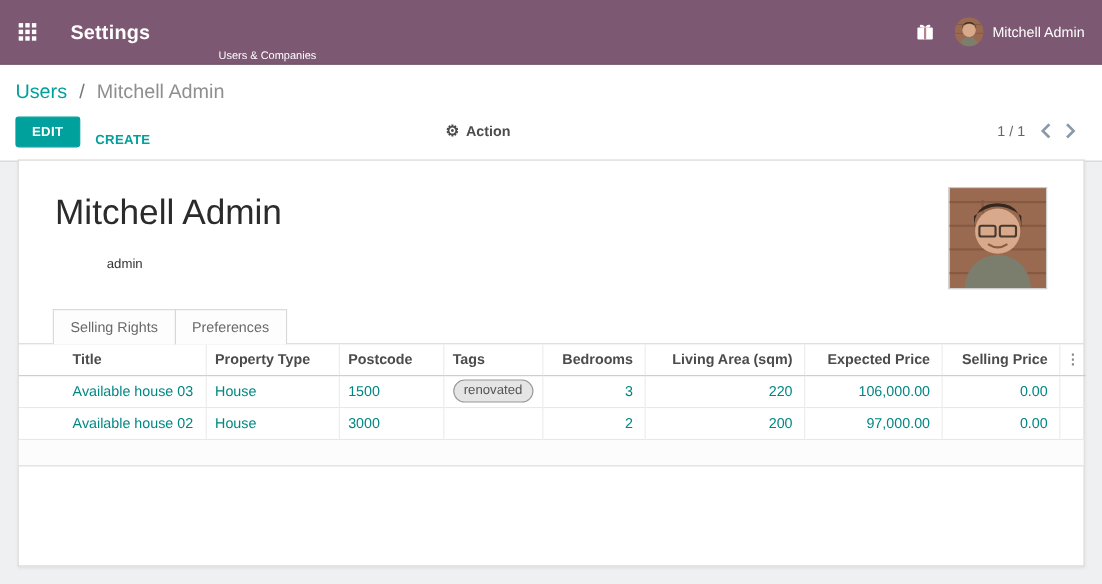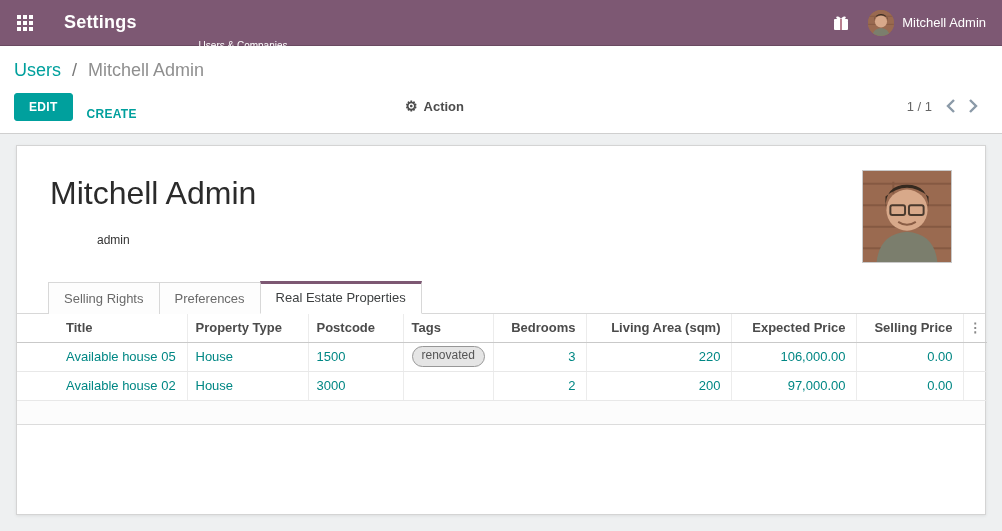--- a/index.html
+++ b/index.html
@@ -7,21 +7,21 @@
   body {
     font-family: "Liberation Sans", sans-serif;
     background: #eef0f1;
     color: #444;
     overflow: hidden;
     position: relative;
   }
 
   
   .navbar {
-    height: 46px;
+    height: 59px;
     background: #7d5873;
     display: flex;
     align-items: center;
     color: #fff;
     border-bottom: 1px solid rgba(0,0,0,0.15);
   }
   .apps-btn {
     width: 50px; height: 46px;
     display: flex; align-items: center; justify-content: center;
     cursor: pointer;
@@ -255,21 +255,20 @@
         <rect x="47" y="35" width="15" height="10" rx="2" fill="none" stroke="#4a3a2e" stroke-width="2"></rect>
         <path d="M36 52 Q45 58 54 52" fill="none" stroke="#8a5d45" stroke-width="2"></path>
         <path d="M14 93 Q17 64 45 62 Q73 64 76 93 Z" fill="#7b7e6d"></path>
       </svg>
     </div>
   </div>
 
   <div class="tab-strip">
     <div class="tab">Selling Rights</div>
     <div class="tab">Preferences</div>
-    <div class="tab active">Real Estate Properties</div>
   </div>
 
   <table class="o-list">
     <colgroup>
       <col style="width:170px">
         <col style="width:121px">
         <col style="width:95px">
         <col style="width:90px">
       <col style="width:93px">
         <col style="width:145px">
@@ -285,21 +284,21 @@
         <th>Tags</th>
         <th class="num">Bedrooms</th>
         <th class="num">Living Area (sqm)</th>
         <th class="num">Expected Price</th>
         <th class="num">Selling Price</th>
         <th class="opt-col">⋮</th>
       </tr>
     </thead>
     <tbody>
       <tr>
-        <td>Available house 05</td>
+        <td>Available house 03</td>
         <td>House</td>
         <td>1500</td>
         <td><span class="tag-pill">renovated</span></td>
         <td class="num">3</td>
         <td class="num">220</td>
         <td class="num">106,000.00</td>
         <td class="num">0.00</td>
         <td></td>
       </tr>
       <tr>

